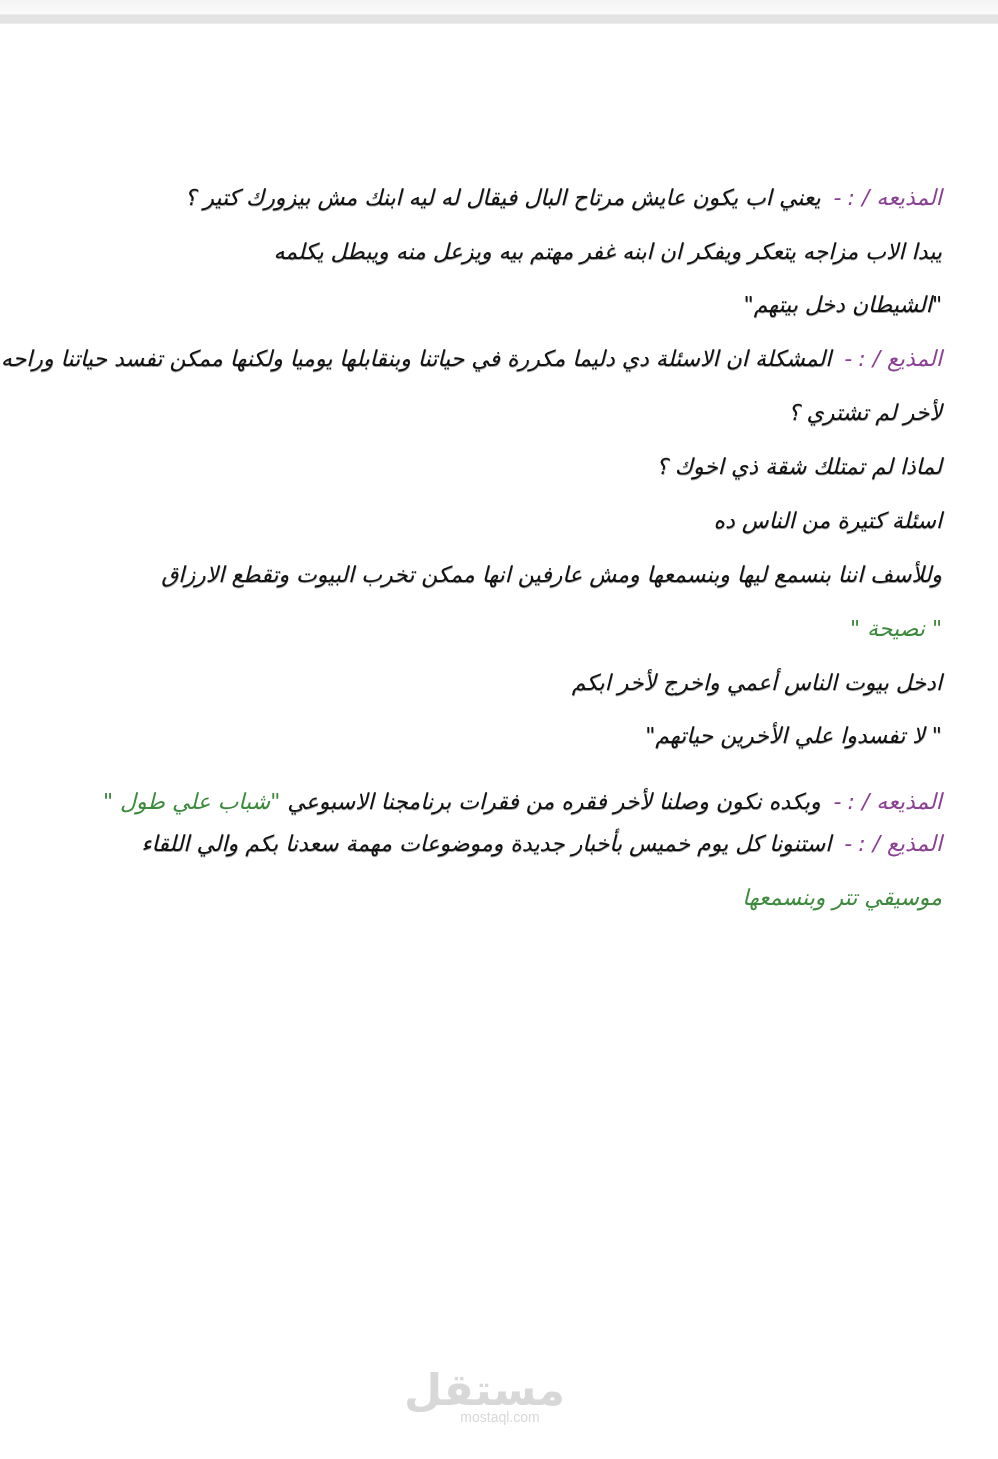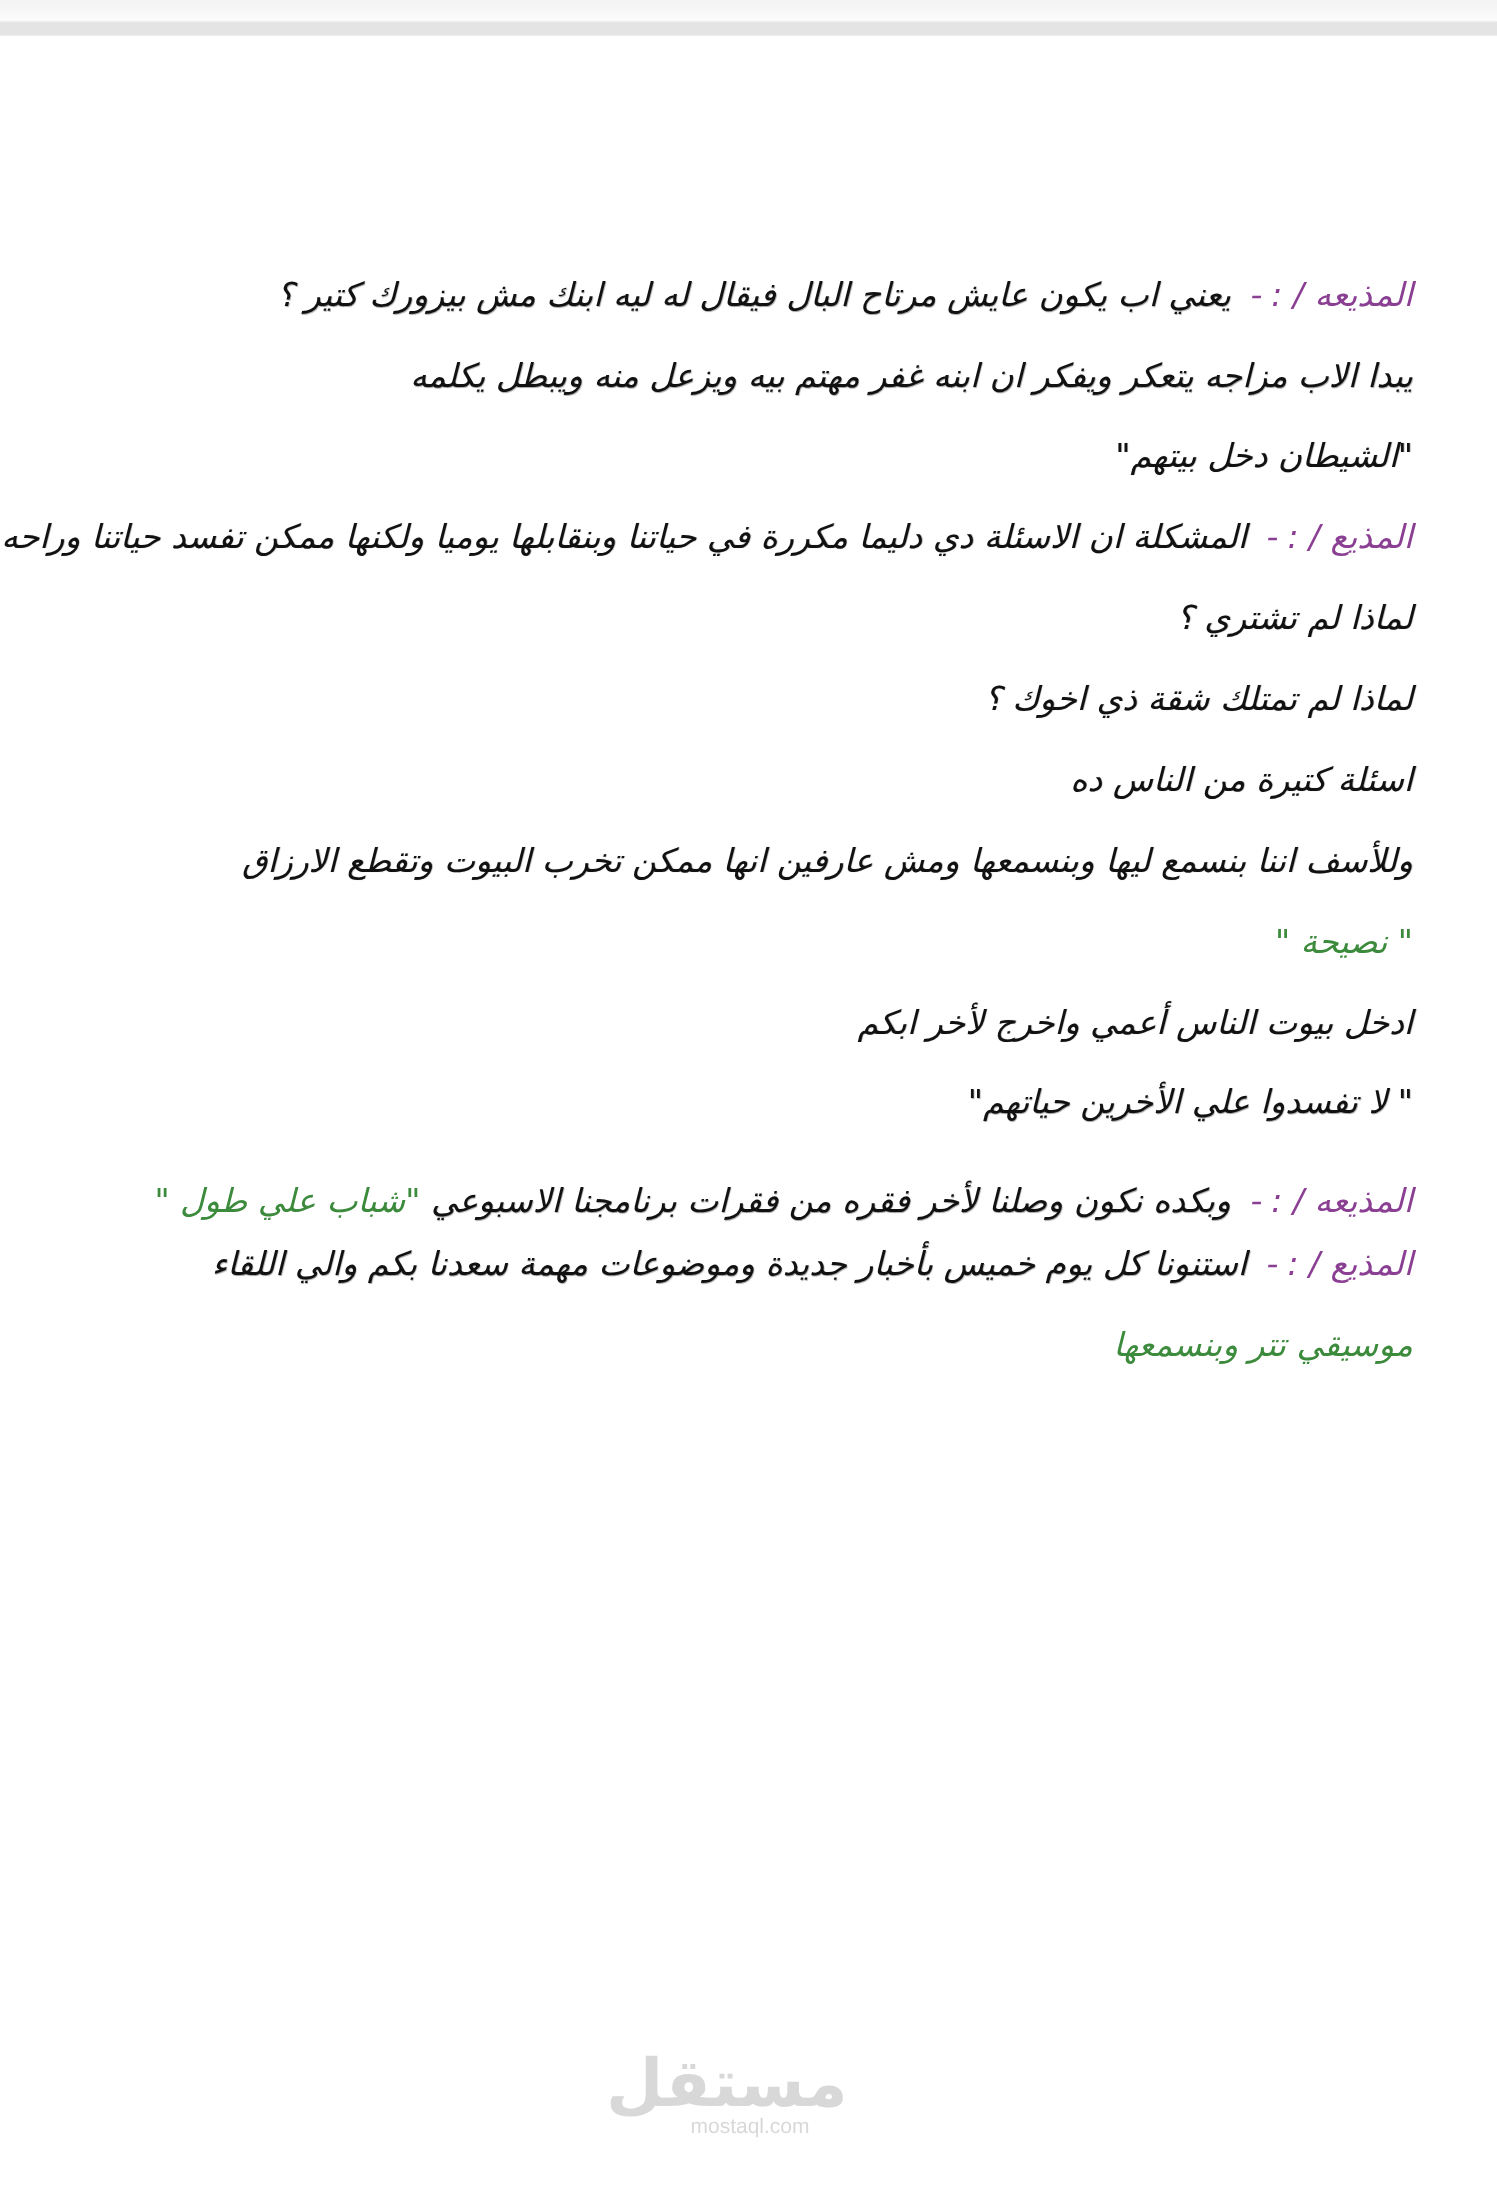--- a/index.html
+++ b/index.html
@@ -100,21 +100,21 @@
   <div class="line" style="top:292px;">
     <span>"الشيطان دخل بيتهم"</span>
   </div>
 
   <div class="line" style="top:346px; right:56px;">
     <span class="speaker">المذيع / :</span><span class="dash">-</span>
     <span>المشكلة ان الاسئلة دي دليما مكررة في حياتنا وبنقابلها يوميا ولكنها ممكن تفسد حياتنا وراحه بالنا</span>
   </div>
 
   <div class="line" style="top:400px;">
-    <span>لماذا لم تشتري ؟</span>
+    <span>لأخر لم تشتري ؟</span>
   </div>
 
   <div class="line" style="top:454px;text-align:center;">
     <span>لماذا لم تمتلك شقة ذي اخوك ؟</span>
   </div>
 
   <div class="line" style="top:508px;">
     <span>اسئلة كتيرة من الناس ده</span>
   </div>
 

